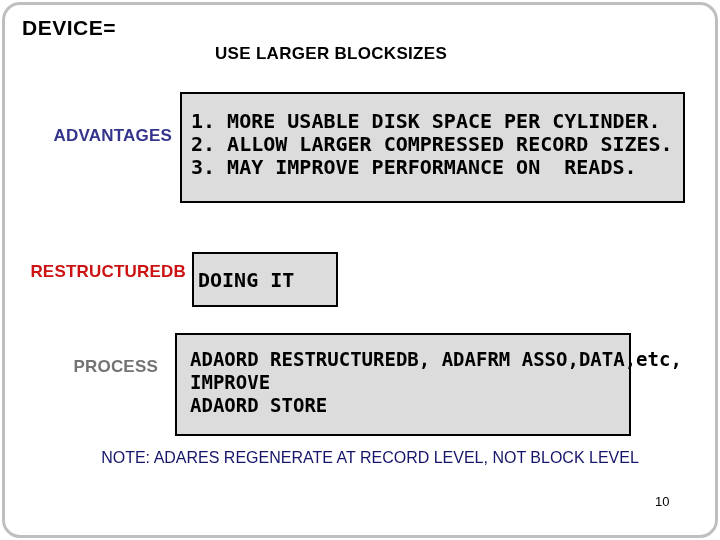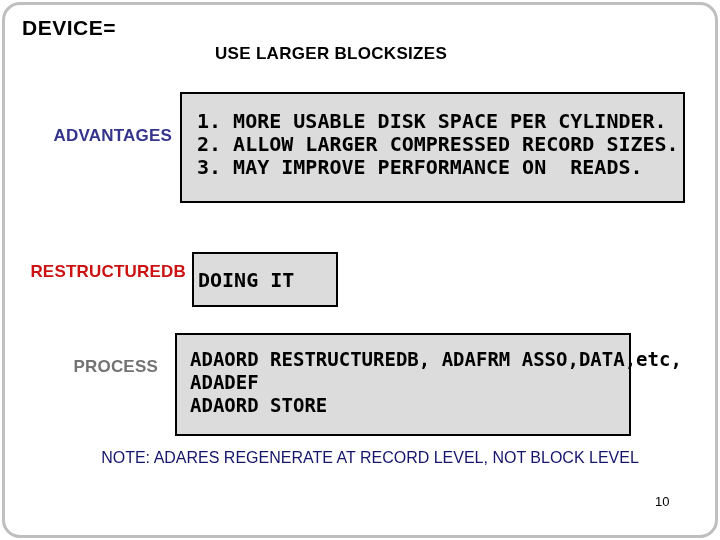--- a/index.html
+++ b/index.html
@@ -59,21 +59,21 @@
     font-family: "DejaVu Sans Mono", "Liberation Mono", monospace;
     font-weight: bold;
     color: #000000;
   }
   .gray-box .line {
     white-space: pre;
   }
   .box-advantages {
     left: 180px; top: 92px;
     width: 505px; height: 111px;
-    padding: 16px 0 0 15px;
+    padding: 16px 0 0 9px;
     font-size: 20px;
     line-height: 23px;
   }
   .box-disadvantages {
     left: 192px; top: 252px;
     width: 146px; height: 55px;
     padding: 15px 0 0 4px;
     font-size: 20px;
     line-height: 22px;
   }
@@ -122,20 +122,20 @@
   <div class="row-label label-disadvantages" style="color: rgb(204, 18, 18);">RESTRUCTUREDB</div>
 
   <div class="gray-box box-disadvantages">
     <div class="line">DOING IT</div>
   </div>
 
   <div class="row-label label-process" style="color: #737373;">PROCESS</div>
 
   <div class="gray-box box-process">
     <div class="line">ADAORD RESTRUCTUREDB, ADAFRM ASSO,DATA,etc,</div>
-    <div class="line">ADADEF</div>
+    <div class="line">IMPROVE</div>
     <div class="line">ADAORD STORE</div>
   </div>
 
   <div class="note" style="color: rgb(21, 21, 107);">NOTE: ADARES REGENERATE AT RECORD LEVEL, NOT BLOCK LEVEL</div>
 
   <div class="page-number">10</div>
 </div>
 
 </body></html>

